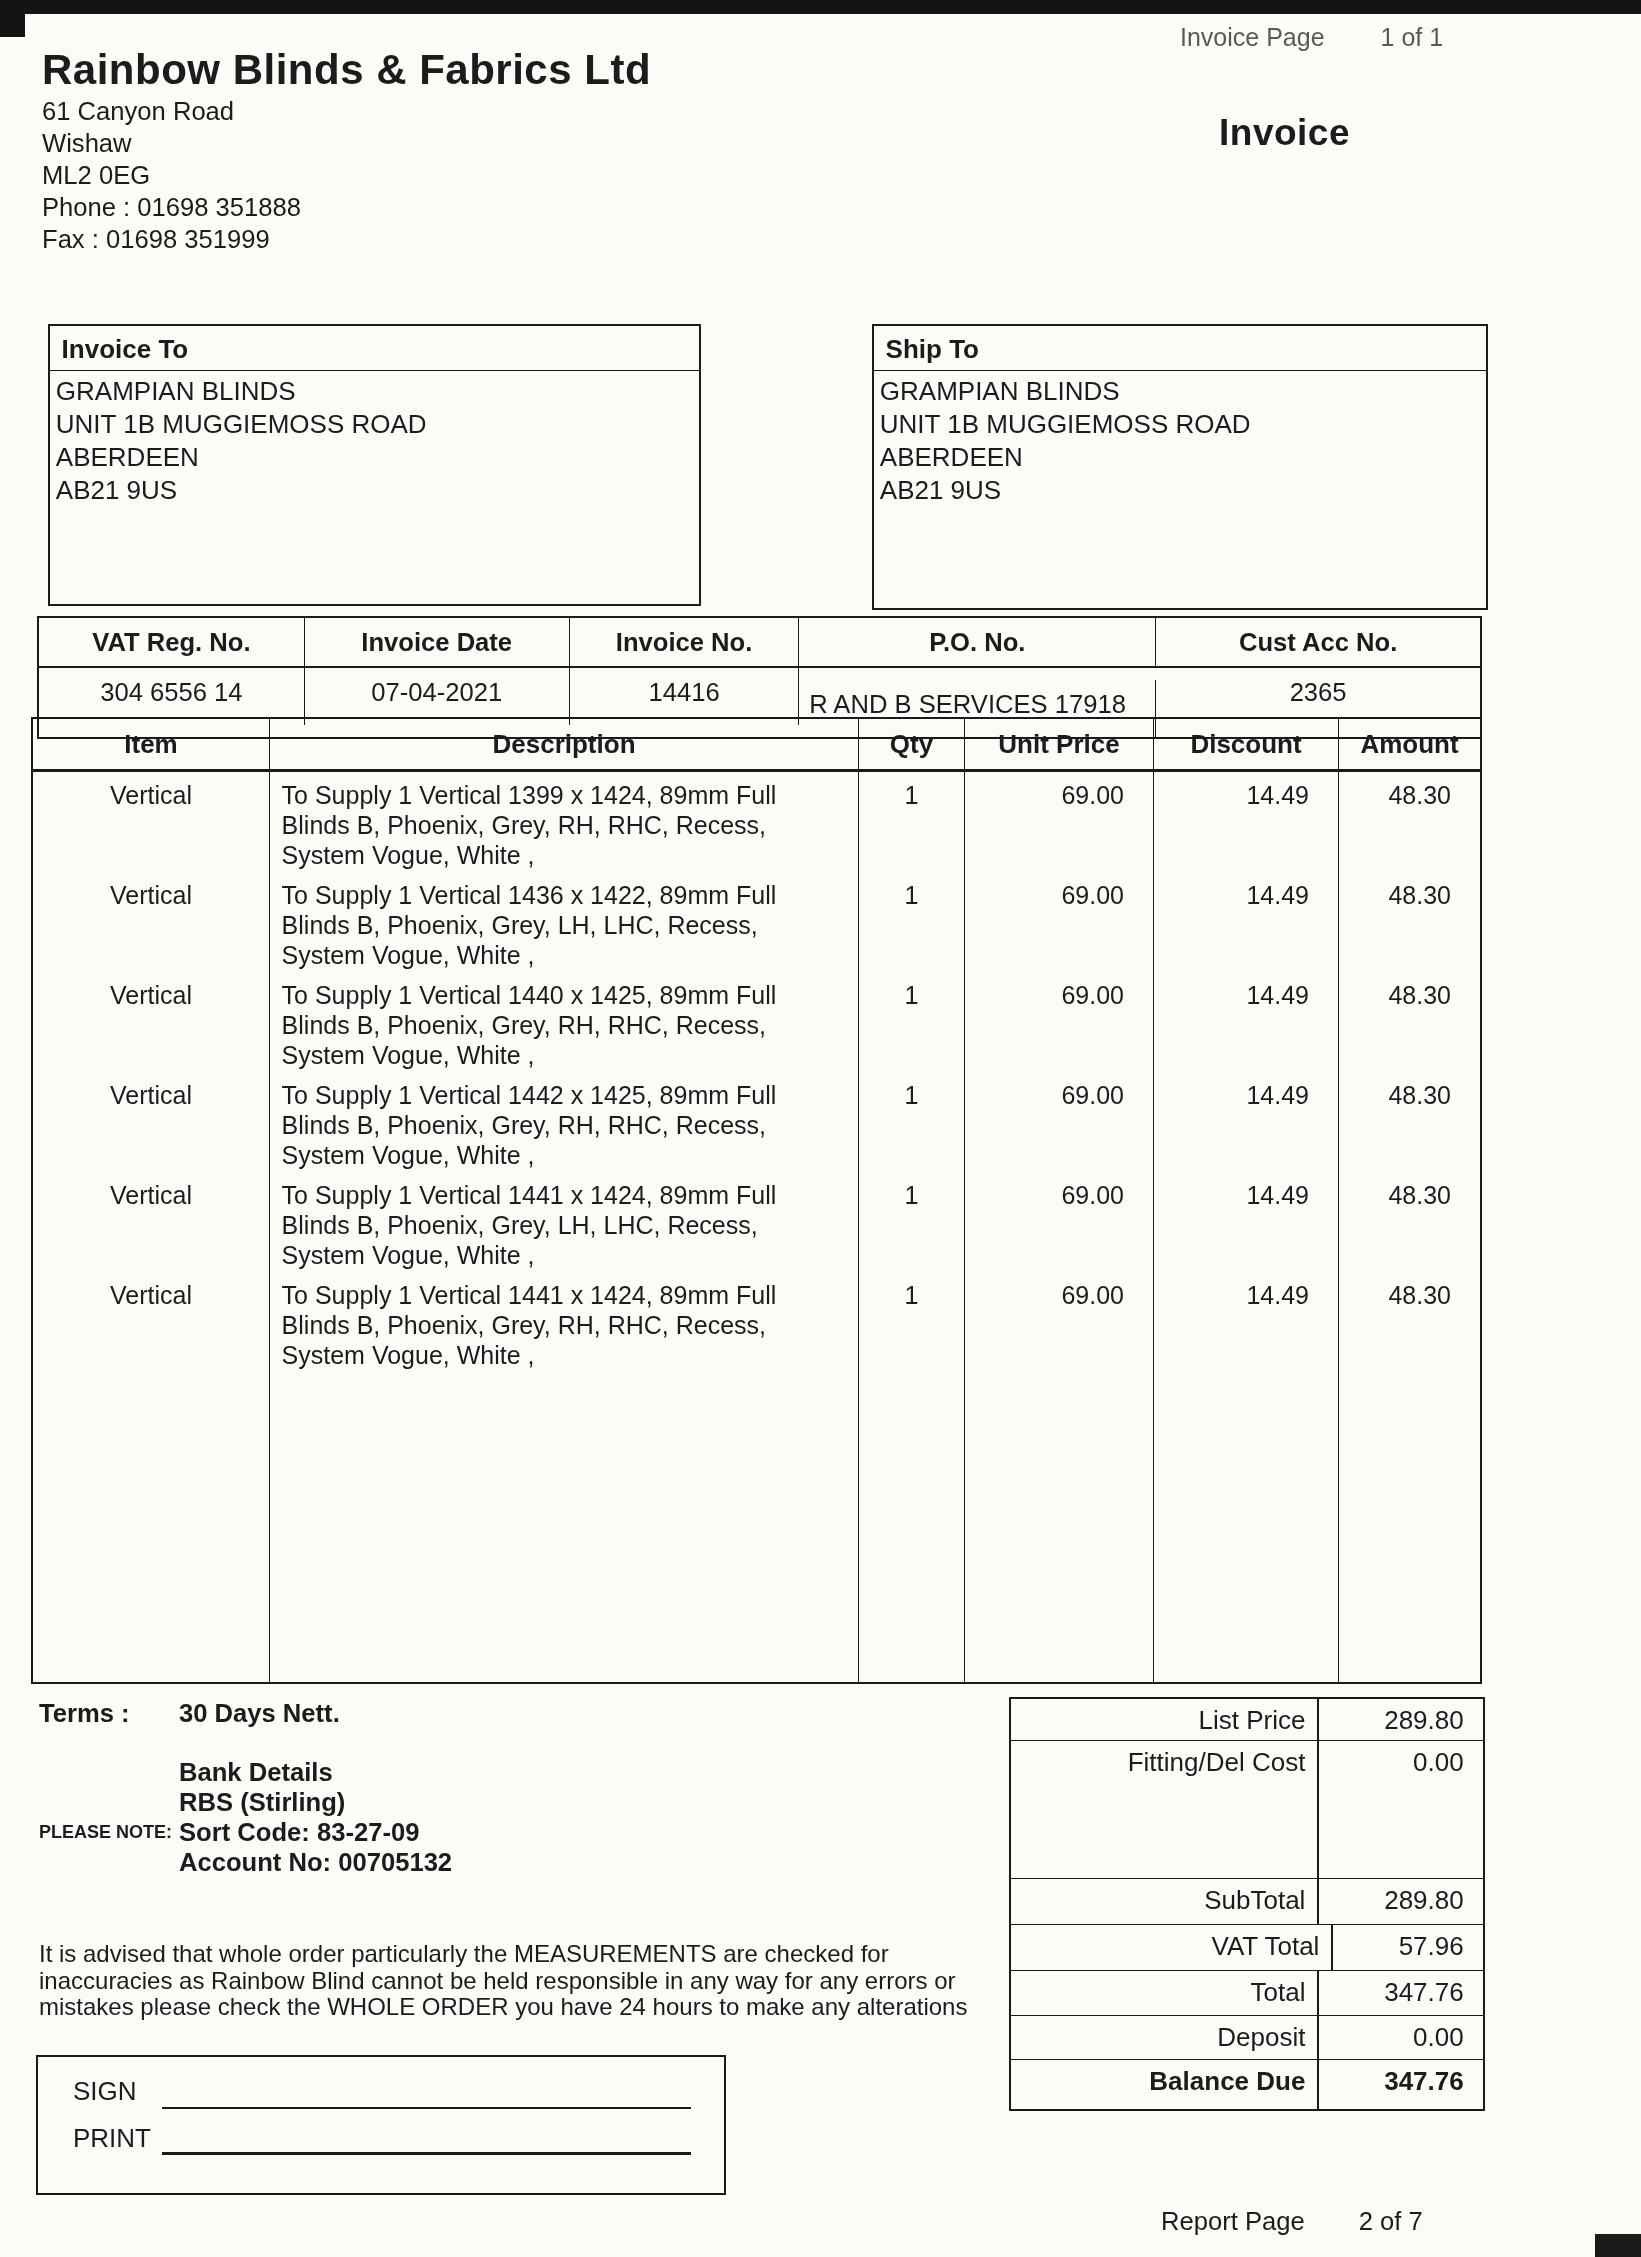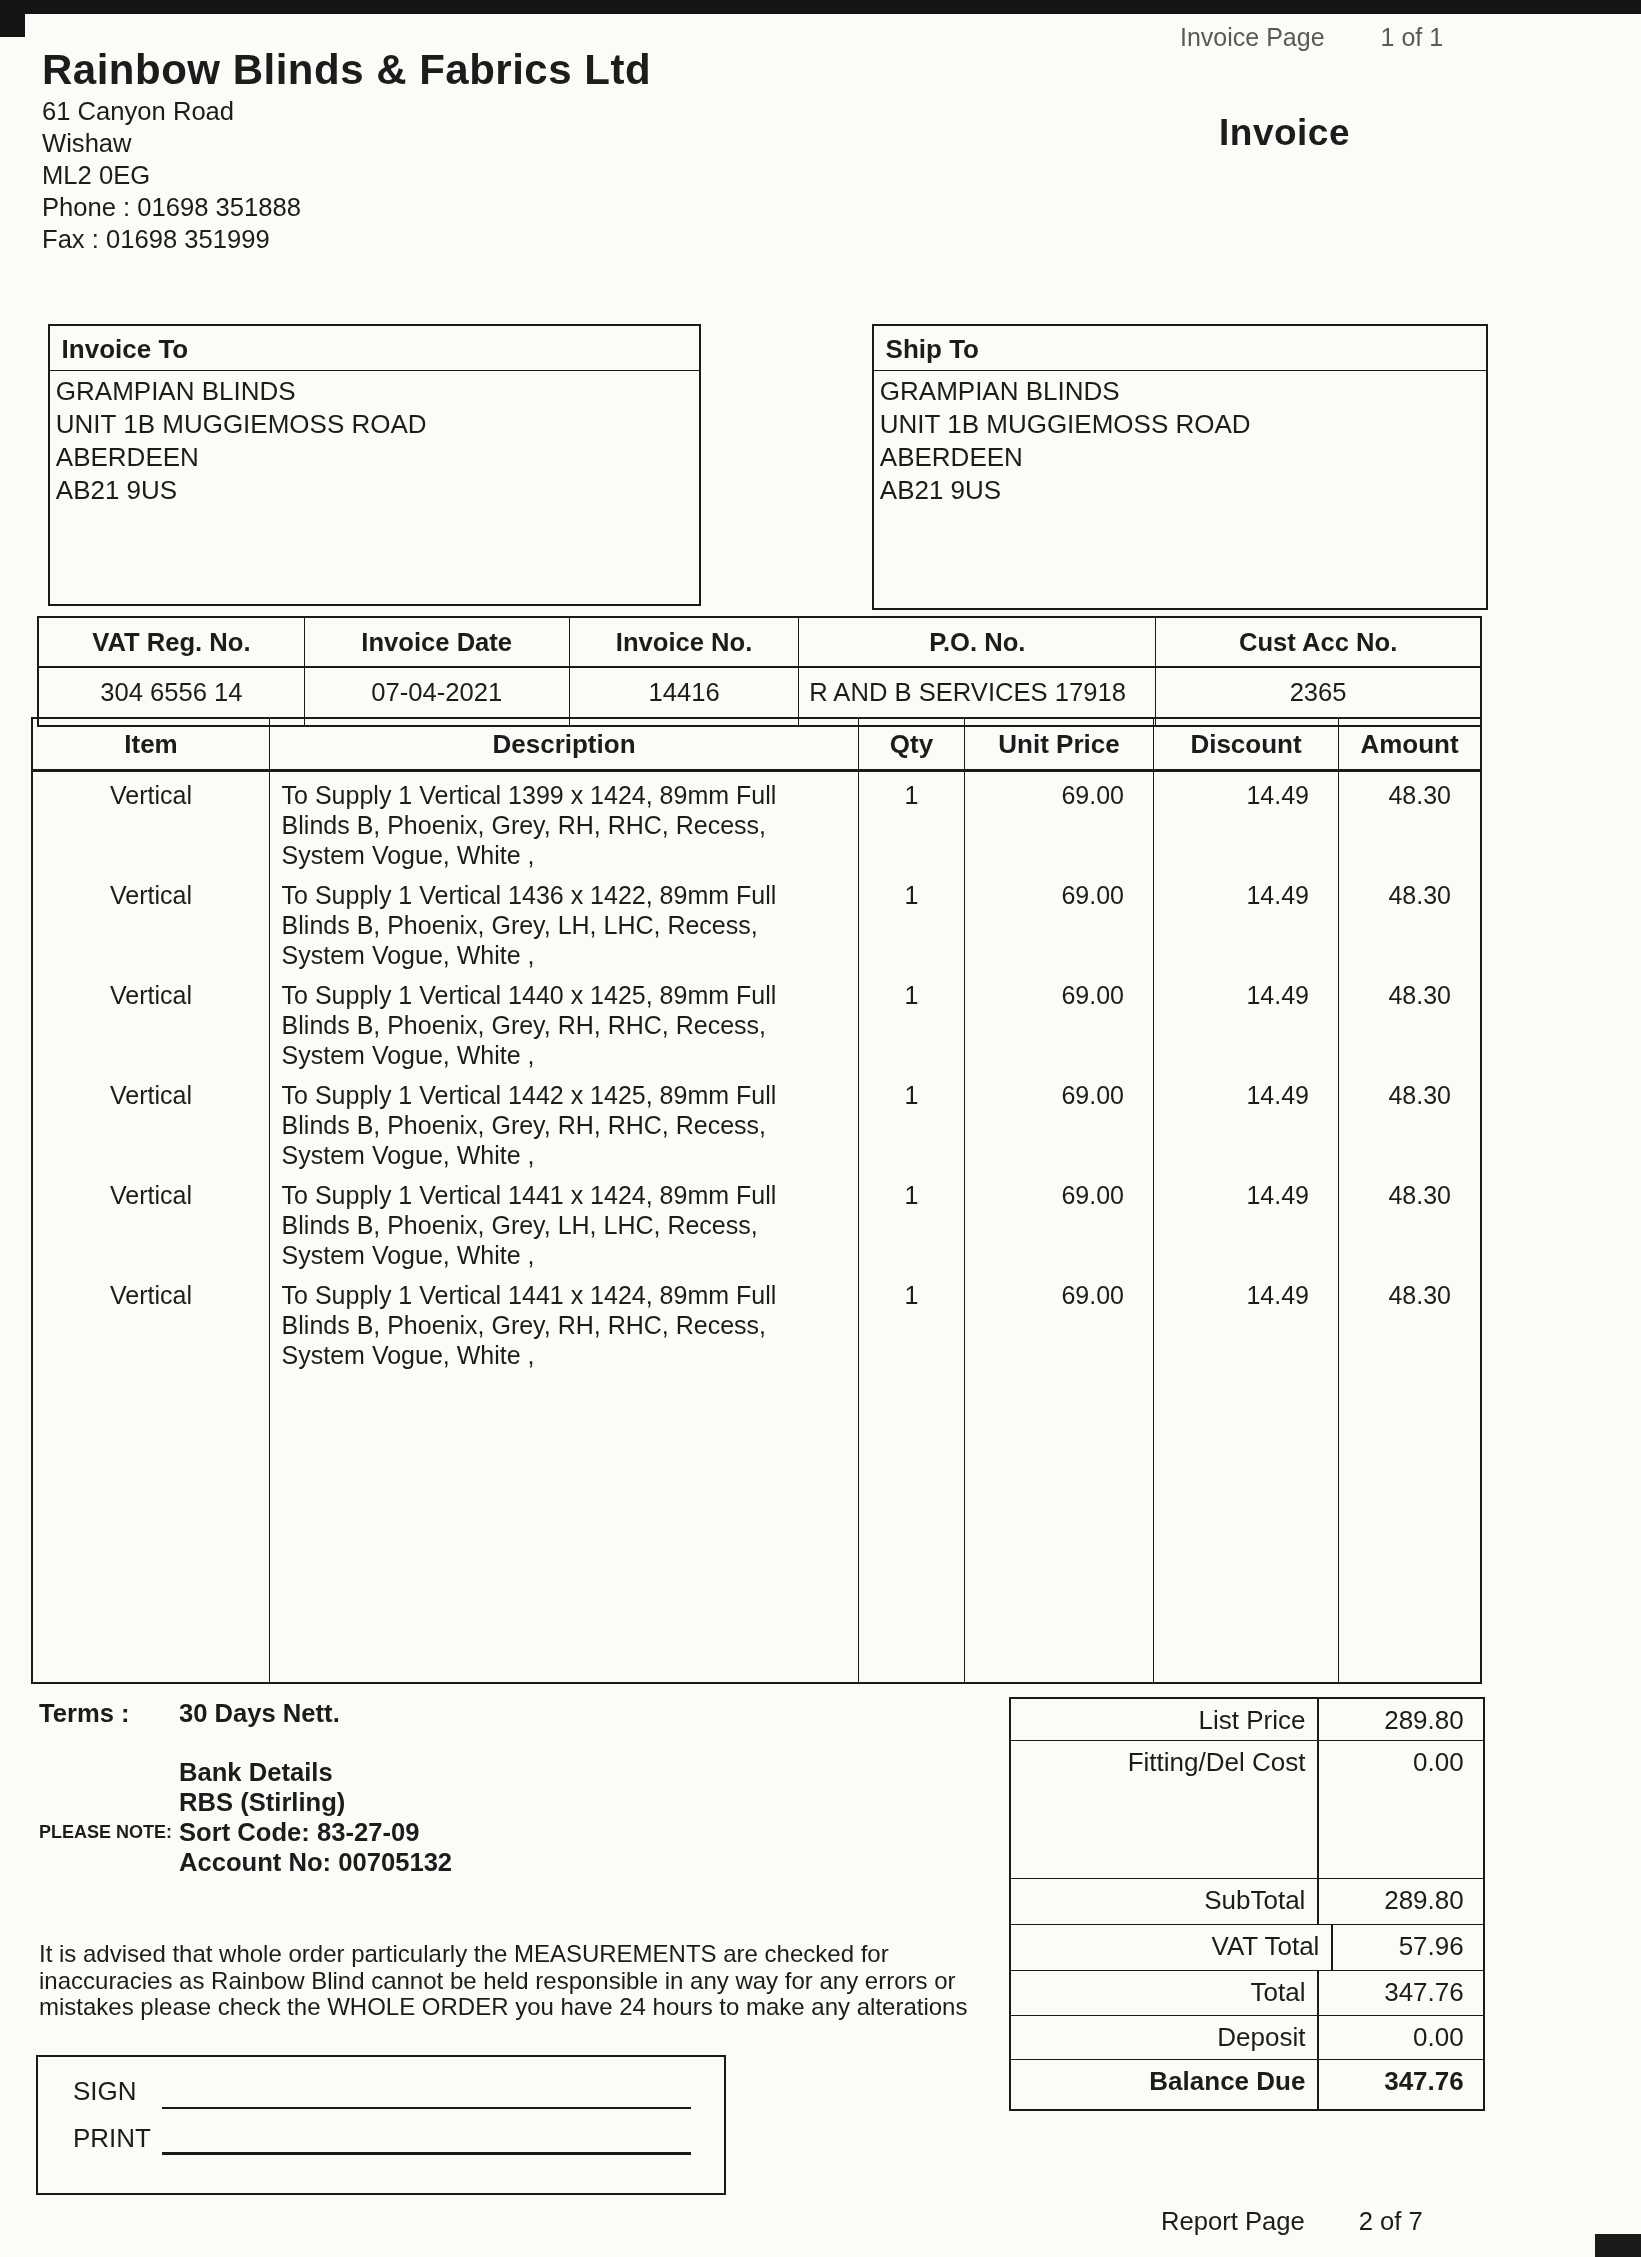--- a/index.html
+++ b/index.html
@@ -38,21 +38,21 @@
   .meta-row.hdr{border-bottom:2.4px solid #1a1a1a;}
   .meta-cell{box-sizing:border-box;border-right:1.9px solid #1a1a1a;display:flex;align-items:center;justify-content:center;font-size:25.6px;}
   .meta-cell:last-child{border-right:none;}
   .meta-row.hdr .meta-cell{font-weight:bold;height:48px;}
   .meta-row.vals .meta-cell{height:57px;align-items:flex-start;padding-top:9.7px;}
   .meta-cell:nth-child(1){width:266px;}
   .meta-cell:nth-child(2){width:265px;}
   .meta-cell:nth-child(3){width:230px;}
   .meta-cell:nth-child(4){width:357px;}
   .meta-cell:nth-child(5){width:324px;}
-  .meta-row.vals .meta-cell:nth-child(4){justify-content:flex-start;padding-left:9.7px;}
+  .meta-row.vals .meta-cell:nth-child(4){justify-content:flex-start;padding-left:9.7px;margin-top:12px;}
 
   
   .items-table{position:absolute;left:31px;top:717px;width:1451px;height:967px;border:2.4px solid #1a1a1a;box-sizing:border-box;display:flex;flex-direction:column;}
   .items-header{display:flex;border-bottom:3.9px solid #1a1a1a;height:50px;flex:0 0 auto;}
   .icell{box-sizing:border-box;border-right:1.9px solid #1a1a1a;}
   .icell:last-child{border-right:none;}
   .icell.c1{width:237px;}
   .icell.c2{width:589px;}
   .icell.c3{width:106px;}
   .icell.c4{width:189px;}

